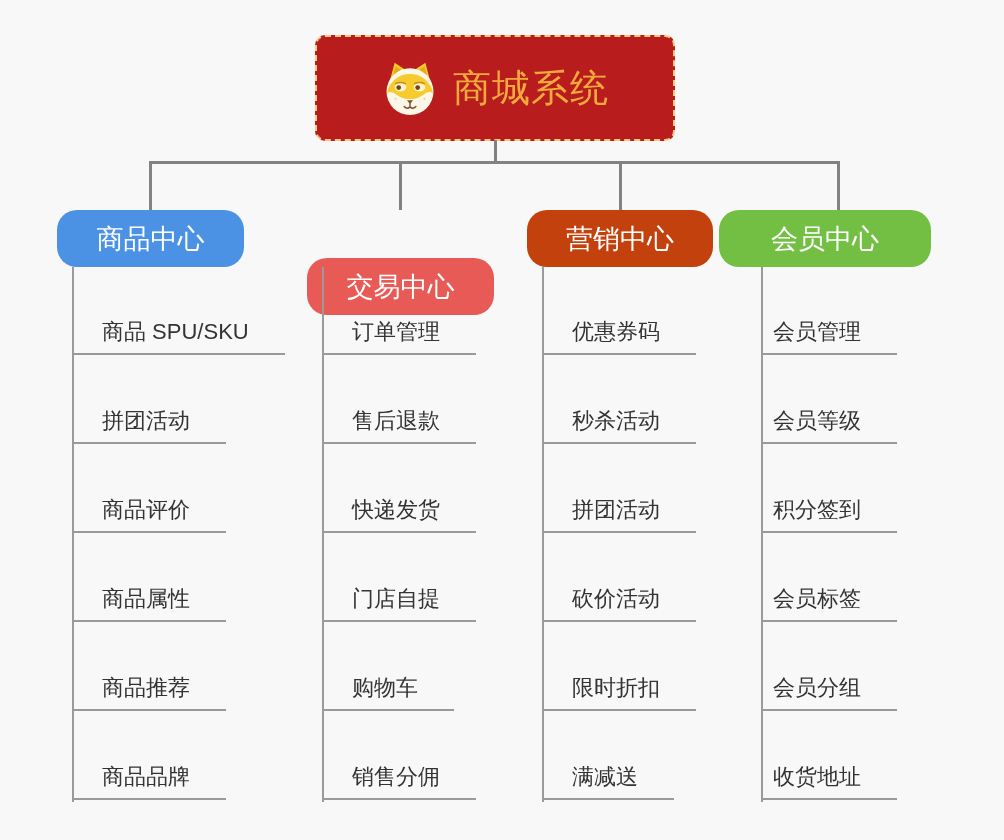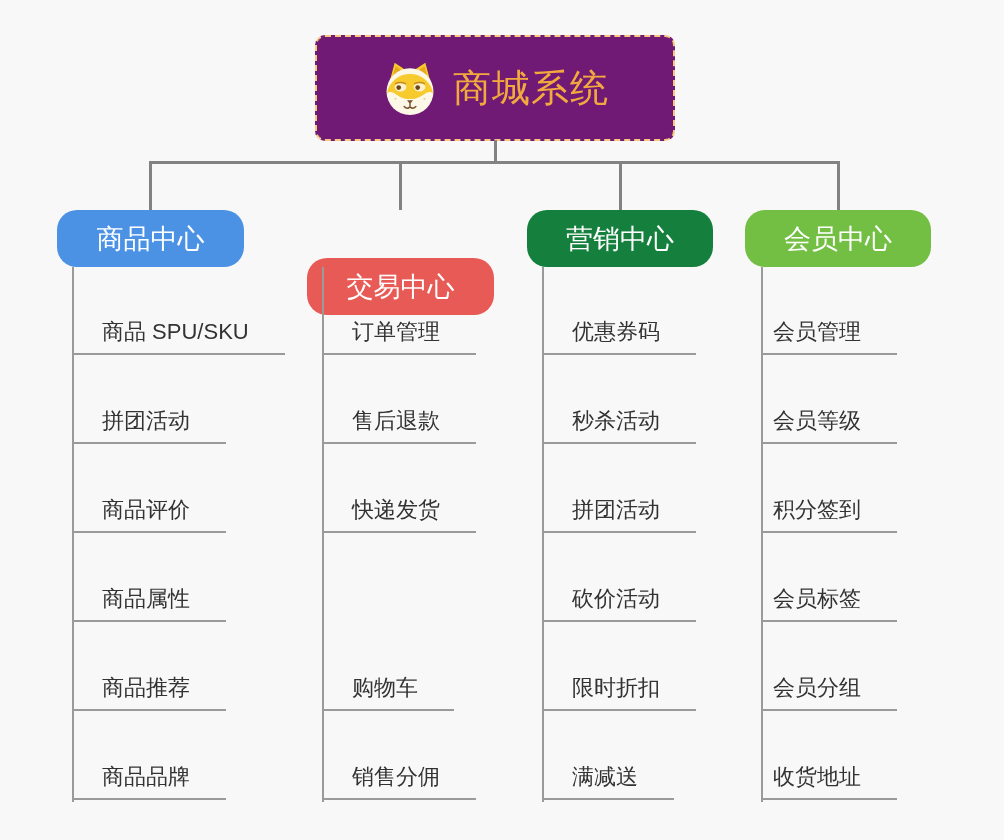--- a/index.html
+++ b/index.html
@@ -3,42 +3,42 @@
 <meta charset="utf-8">
 <style>
   * { margin:0; padding:0; box-sizing:border-box; }
   html,body { background:#f8f8f8; }
   body { font-family:"Liberation Sans","DejaVu Sans",sans-serif; }
   .canvas { position:relative; width:1004px; height:840px; background:#f8f8f8; overflow:hidden; }
 
   
   .root-node {
     position:absolute; left:315px; top:35px; width:360px; height:106px;
-    background:#701a75; border:2px dashed #f5c87d; border-radius:10px;
+    background:#b91c1c; border:2px dashed #f5c87d; border-radius:10px;
     display:flex; align-items:center; justify-content:center; gap:14px;
   }
   .root-title { font-size:38px; font-weight:500; color:#f2a93d; letter-spacing:1px; }
 
   
   .conn { position:absolute; background:#828282; }
   .stem  { left:494px; top:140px; width:3px; height:24px; }
   .hbar  { left:149px; top:161px; width:691px; height:3px; }
   .drop  { top:161px; width:3px; height:49px; }
   .drop0 { left:149px; } .drop1 { left:399px; } .drop2 { left:619px; } .drop3 { left:837px; }
 
   
   .branch {
     position:absolute; top:210px; height:57px; border-radius:20px;
     display:flex; align-items:center; justify-content:center;
     color:#ffffff; font-size:27px;
   }
   .branch0 { left:57px;  width:187px; background:#4b92e5; }
   .branch1 { left:307px; width:187px; background:#e85a55;margin-top:48px; }
   .branch2 { left:527px; width:186px; background:#eba93f; }
-  .branch3 { left:745px; width:186px; background:#72bf44; }
+  .branch3 { left:719px; width:212px; background:#72bf44; }
 
   
   .trunk { position:absolute; top:267px; width:2px; height:535px; background:#9a9a9a; }
   .trunk0 { left:72px; } .trunk1 { left:322px; } .trunk2 { left:542px; } .trunk3 { left:761px; }
 
   
   .leaf {
     position:absolute; white-space:nowrap; width:fit-content;
     font-size:22px; color:#333333; line-height:29px;
     padding:0 36px 7px 30px; border-bottom:2px solid #9a9a9a;
@@ -78,38 +78,39 @@
 
   <div class="conn stem"></div>
   <div class="conn hbar"></div>
   <div class="conn drop drop0"></div>
   <div class="conn drop drop1"></div>
   <div class="conn drop drop2"></div>
   <div class="conn drop drop3"></div>
 
   <div class="branch branch0" style="background-color: rgb(75, 146, 229);">商品中心</div>
   <div class="branch branch1" style="background-color: rgb(232, 90, 85);">交易中心</div>
-  <div class="branch branch2" style="background-color: #15803d;">营销中心</div>
+  <div class="branch branch2" style="background-color: #c2410c;">营销中心</div>
   <div class="branch branch3" style="background-color: rgb(114, 191, 68);">会员中心</div>
 
   <div class="trunk trunk0"></div>
   <div class="trunk trunk1"></div>
   <div class="trunk trunk2"></div>
   <div class="trunk trunk3"></div>
 
   <div class="leaf c0 r0">商品 SPU/SKU</div>
   <div class="leaf c0 r1">拼团活动</div>
   <div class="leaf c0 r2">商品评价</div>
   <div class="leaf c0 r3">商品属性</div>
   <div class="leaf c0 r4">商品推荐</div>
   <div class="leaf c0 r5">商品品牌</div>
 
   <div class="leaf c1 r0">订单管理</div>
   <div class="leaf c1 r1">售后退款</div>
   <div class="leaf c1 r2">快递发货</div>
+  <div class="leaf c1 r3">门店自提</div>
   <div class="leaf c1 r4">购物车</div>
   <div class="leaf c1 r5">销售分佣</div>
 
   <div class="leaf c2 r0">优惠券码</div>
   <div class="leaf c2 r1">秒杀活动</div>
   <div class="leaf c2 r2">拼团活动</div>
   <div class="leaf c2 r3">砍价活动</div>
   <div class="leaf c2 r4">限时折扣</div>
   <div class="leaf c2 r5">满减送</div>
 

